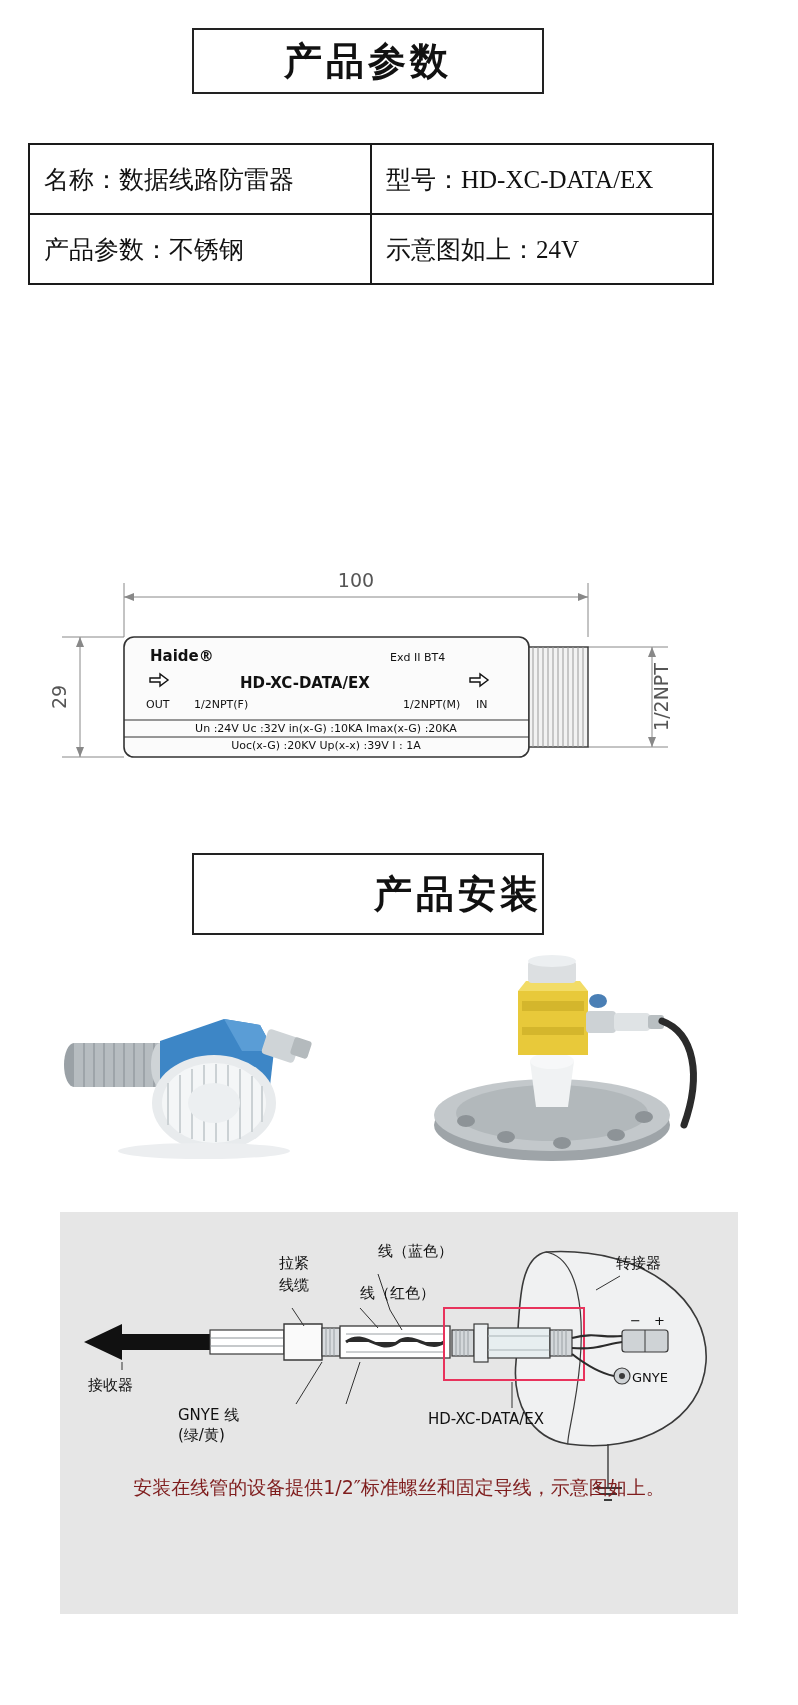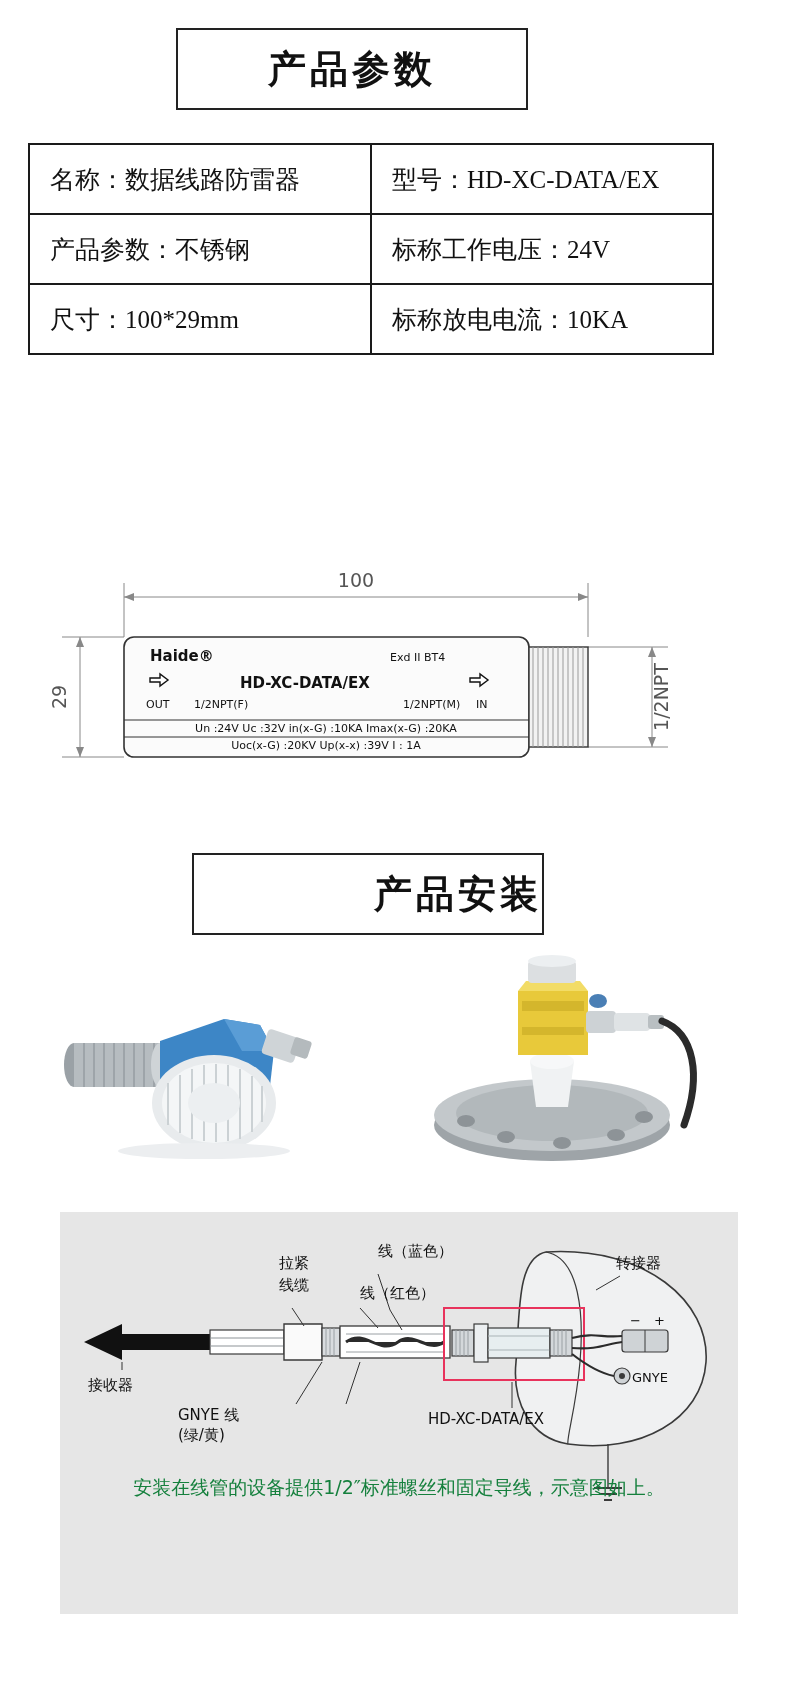--- a/index.html
+++ b/index.html
@@ -25,35 +25,35 @@
     align-items: center;
     justify-content: center;
   }
   .title-box .title-text {
     font-family: "DejaVu Sans", sans-serif;
     font-weight: bold;
     font-size: 38px;
     letter-spacing: 4px;
     color: #111;
   }
-  #title-params { left: 176px; top: 28px; width: 352px; height: 82px; }
+  #title-params { left: 192px; top: 28px; width: 352px; height: 66px; }
   #title-install { left: 192px; top: 853px; width: 352px; height: 82px; justify-content: flex-end; }
 
   
   #spec-table {
     position: absolute;
     left: 28px; top: 143px;
     width: 686px;
     border-collapse: collapse;
     table-layout: fixed;
   }
   #spec-table td {
     border: 2px solid #1a1a1a;
     height: 70px;
-    padding: 0 20px;
+    padding: 0 14px;
     font-size: 25px;
     vertical-align: middle;
     white-space: nowrap;
     overflow: hidden;
   }
   #spec-table td.col-left { width: 50%; }
   #spec-table td.col-right { width: 50%; }
   .cell-label { }
   .cell-value { }
   .unit-sm { font-size: 20px; }
@@ -89,21 +89,21 @@
   }
   #wiring svg { display: block; }
 
   #wiring-caption {
     position: absolute;
     left: 60px; top: 1475px;
     width: 678px;
     text-align: center;
     font-family: "DejaVu Sans", sans-serif;
     font-size: 19px;
-    color: #15803d;
+    color: #7f1d1d;
   }
 
   .lbl {
     font-family: "DejaVu Sans", sans-serif;
     font-size: 15px;
     fill: #111;
   }
   .lbl-s {
     font-family: "DejaVu Sans", sans-serif;
     font-size: 13px;
@@ -141,29 +141,21 @@
       </td>
       <td class="col-right">
         <span class="cell-label">型号：</span><span class="cell-value">HD-XC-DATA/EX</span>
       </td>
     </tr>
     <tr>
       <td class="col-left">
         <span class="cell-label">产品参数：</span><span class="cell-value">不锈钢</span>
       </td>
       <td class="col-right">
-        <span class="cell-label">标称工作电压：</span><span class="cell-value">24V</span>
-      </td>
-    </tr>
-    <tr>
-      <td class="col-left">
-        <span class="cell-label">尺寸：</span><span class="cell-value">100*29mm</span>
-      </td>
-      <td class="col-right">
-        <span class="cell-label">标称放电电流：</span><span class="cell-value">10KA</span>
+        <span class="cell-label">示意图如上：</span><span class="cell-value">24V</span>
       </td>
     </tr>
   </tbody>
 </table>
 
 <div id="drawing">
 <svg width="798" height="275" viewBox="0 0 798 275" xmlns="http://www.w3.org/2000/svg">
 
   <g stroke="#888" stroke-width="1" fill="none">
     <line x1="124" y1="38" x2="124" y2="92"></line>

